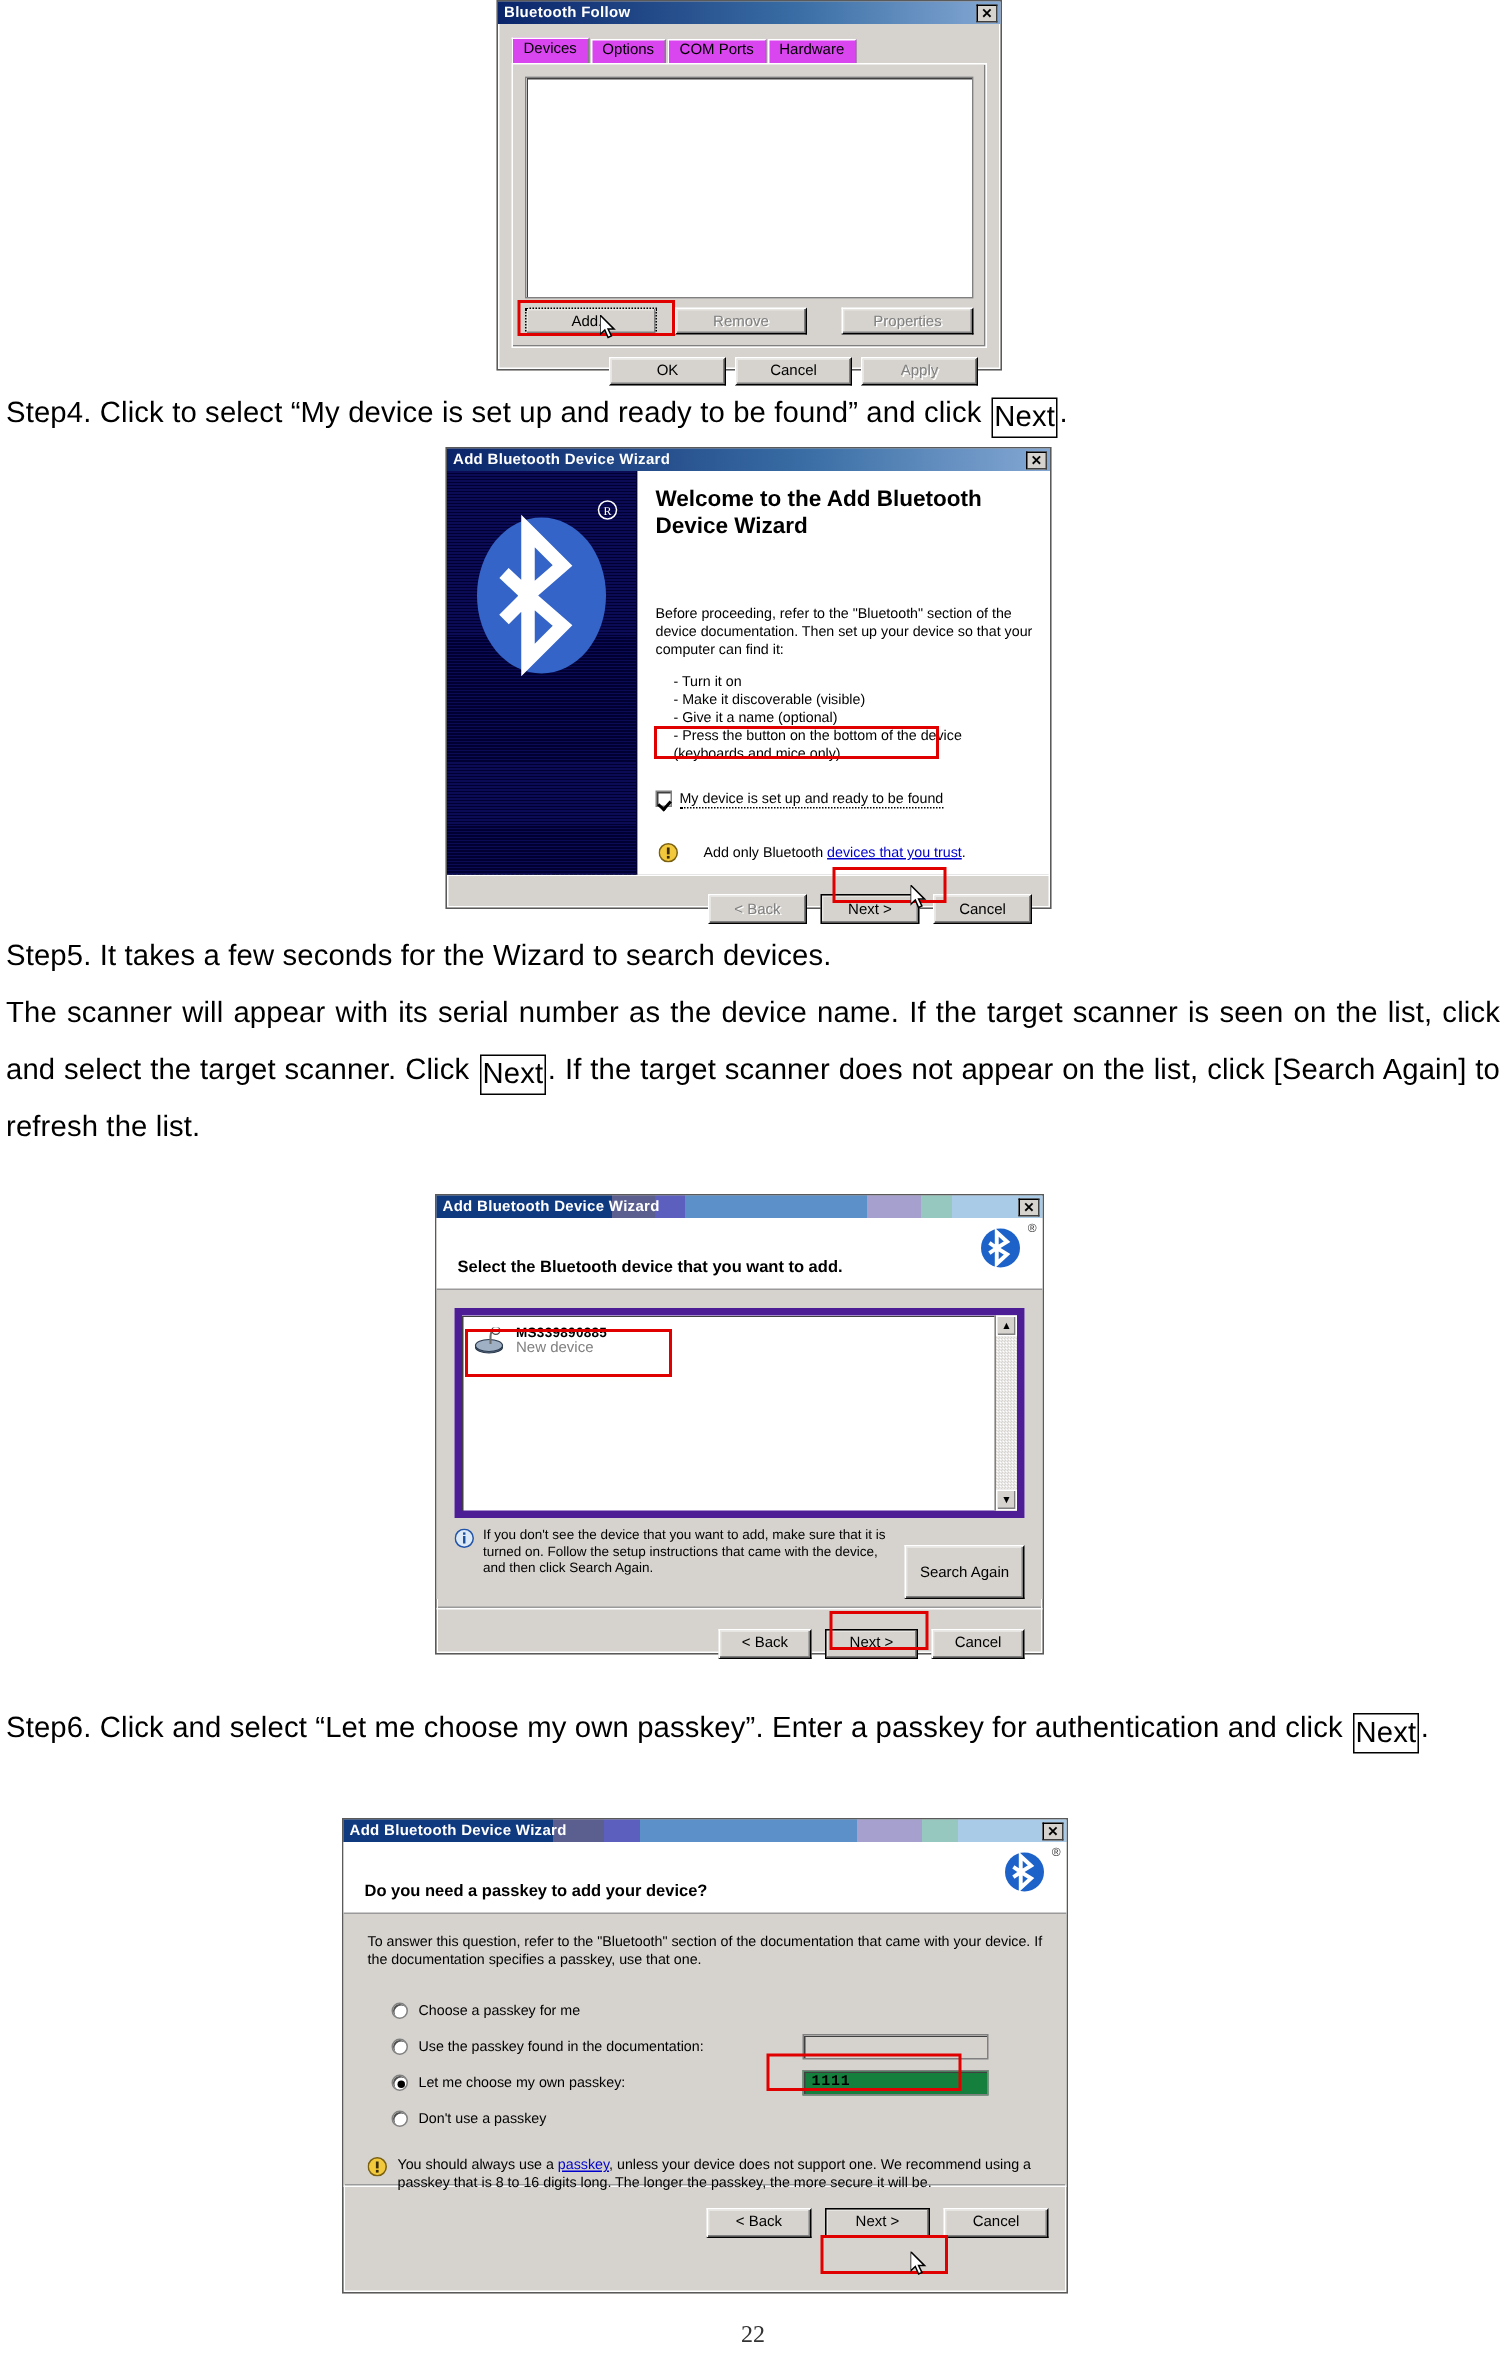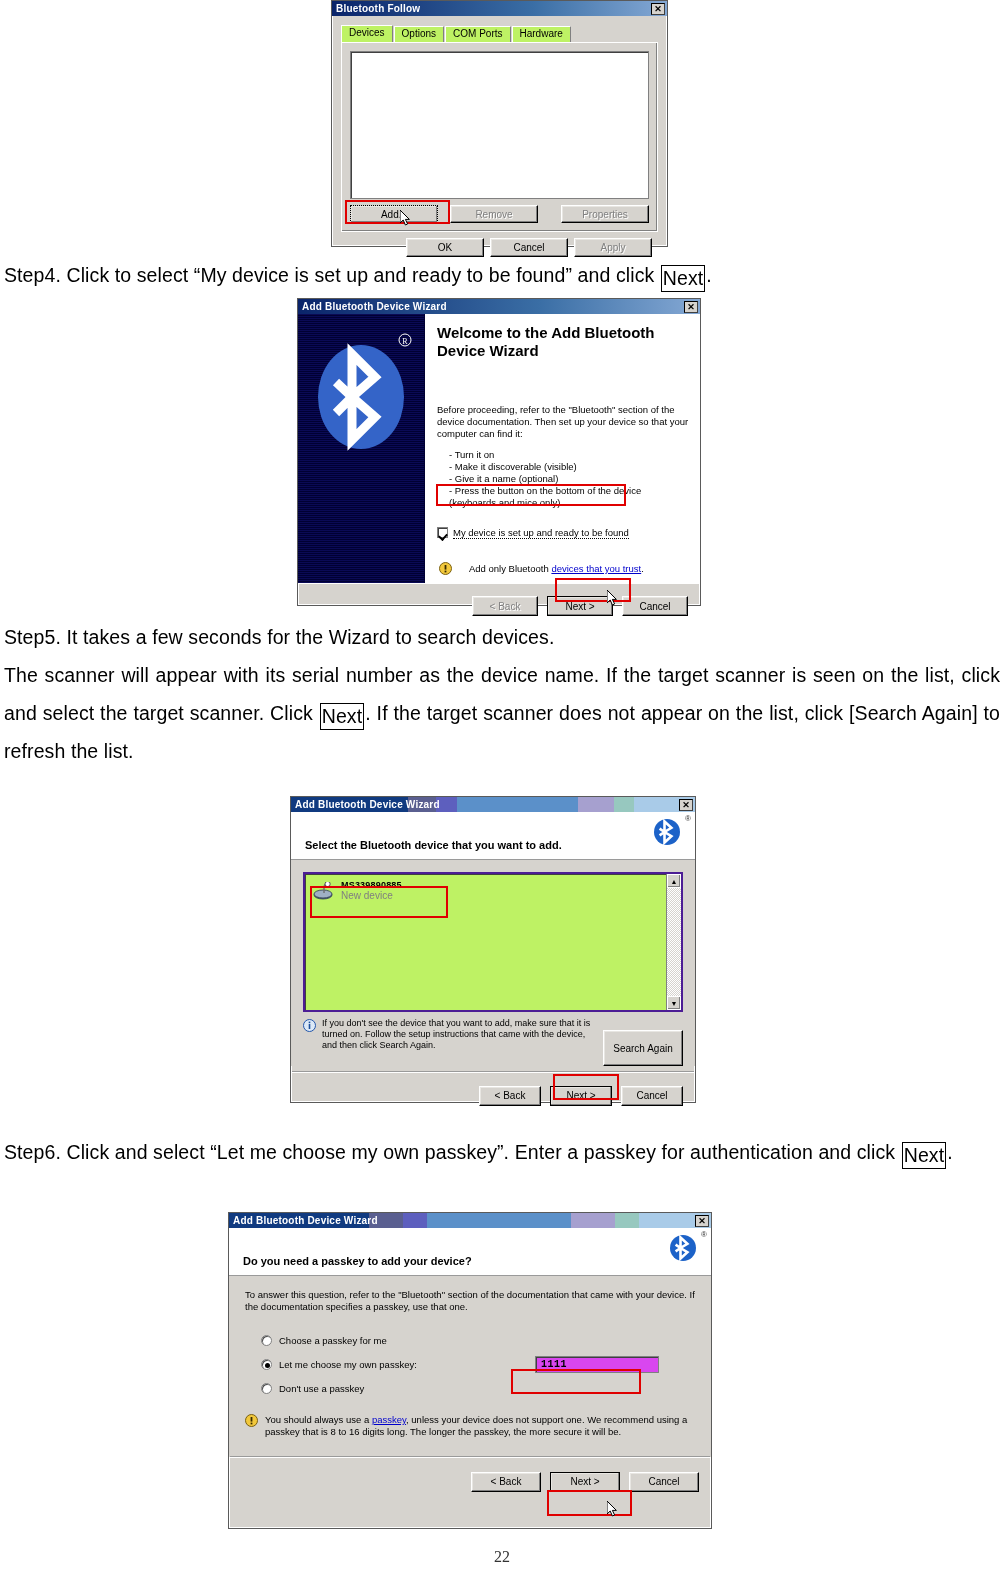--- a/index.html
+++ b/index.html
@@ -113,21 +113,21 @@
   
   #dlg-bt-devices { left: 331px; top: 0px; width: 337px; height: 247px; }
   #dlg-bt-devices .inner { padding: 5px; }
   .tabstrip { display: flex; align-items: flex-end; height: 17px; margin: 4px 0 0 4px; }
   .tab {
     font-size: 10px;
     padding: 1px 7px 2px 7px;
     border: 1px solid #ffffff;
     border-right-color: #808080;
     border-bottom: none;
-    background: #bef264;
+    background: #d946ef;
     margin-right: 1px;
     color: #000;
     line-height: 12px;
   }
   .tab.active { font-weight: normal; padding-bottom: 3px; }
   .tabpane {
     margin: 0 4px; height: 190px;
     border: 1px solid #ffffff;
     border-top-color: #ffffff; border-left-color: #ffffff;
     box-shadow: inset -1px -1px 0 #808080;
@@ -195,21 +195,21 @@
     transform: rotate(42deg);
   }
   .trust-row { display: flex; align-items: center; gap: 17px; position: absolute; left: 14px; bottom: 8px; font-size: 9.5px; }
   .shield-ico { width: 13px; height: 13px; flex: none; }
   .lnk { color: #0000cc; text-decoration: underline; }
 
   
   #dlg-select { left: 290px; top: 796px; width: 406px; height: 307px; }
   .sel-content { padding: 12px 12px 0 12px; }
   .sel-listbox {
-    background: #bef264; border: 2px solid #4c1d95;
+    background: #ffffff; border: 5px solid #4c1d95;
     box-shadow: inset 1px 1px 0 #404040;
     height: 140px; position: relative; display: flex;
   }
   .sel-list-area { flex: 1; padding: 4px; position: relative; }
   .device-item { display: flex; align-items: center; gap: 6px; padding: 2px 4px; }
   .device-name { font-size: 9px; font-weight: bold; color: #000; line-height: 10px; letter-spacing: 0.2px; }
   .device-sub { font-size: 10px; color: #808080; line-height: 11px; }
   .scrollbar {
     width: 15px; background: #d6d3ce;
     border-left: 1px solid #808080;
@@ -243,21 +243,21 @@
     width: 5px; height: 5px; border-radius: 50%; background: #000;
   }
   .pk-label { font-size: 9.5px; width: 256px; }
   .pk-input {
     width: 124px; height: 17px;
     background: #d6d3ce; border: 1px solid #808080;
     box-shadow: inset 1px 1px 0 #404040;
     font-size: 10px; display: flex; align-items: center;
     padding-left: 5px; color: #000;
   }
-  .pk-input.active { background: #d946ef; font-weight: bold; font-family: "Liberation Mono", monospace; letter-spacing: 0.5px; }
+  .pk-input.active { background: #15803d; font-weight: bold; font-family: "Liberation Mono", monospace; letter-spacing: 0.5px; }
   .pk-note { display: flex; align-items: flex-start; gap: 7px; margin-top: 14px; }
   .pk-note-text { font-size: 9.5px; line-height: 12px; }
 
   .pagenum {
     position: absolute; left: 0; right: 0; top: 1548px;
     text-align: center; font-family: "Liberation Serif", serif;
     font-size: 16px; color: #333;
   }
 </style>
 </head>
@@ -433,20 +433,25 @@
   </div>
   <div class="wiz-body" style="height:181px;">
     <div class="pk-content">
       <div class="pk-intro">To answer this question, refer to the "Bluetooth" section of the documentation that came with your device. If the documentation specifies a passkey, use that one.</div>
       <div class="pk-rows">
         <div class="pk-row">
           <span class="radio"></span>
           <span class="pk-label">Choose a passkey for me</span>
         </div>
         <div class="pk-row">
+          <span class="radio"></span>
+          <span class="pk-label">Use the passkey found in the documentation:</span>
+          <span class="pk-input"></span>
+        </div>
+        <div class="pk-row">
           <span class="radio on"></span>
           <span class="pk-label">Let me choose my own passkey:</span>
           <span class="pk-input active">1111</span>
         </div>
         <div class="pk-row">
           <span class="radio"></span>
           <span class="pk-label">Don't use a passkey</span>
         </div>
       </div>
       <div class="pk-note">

